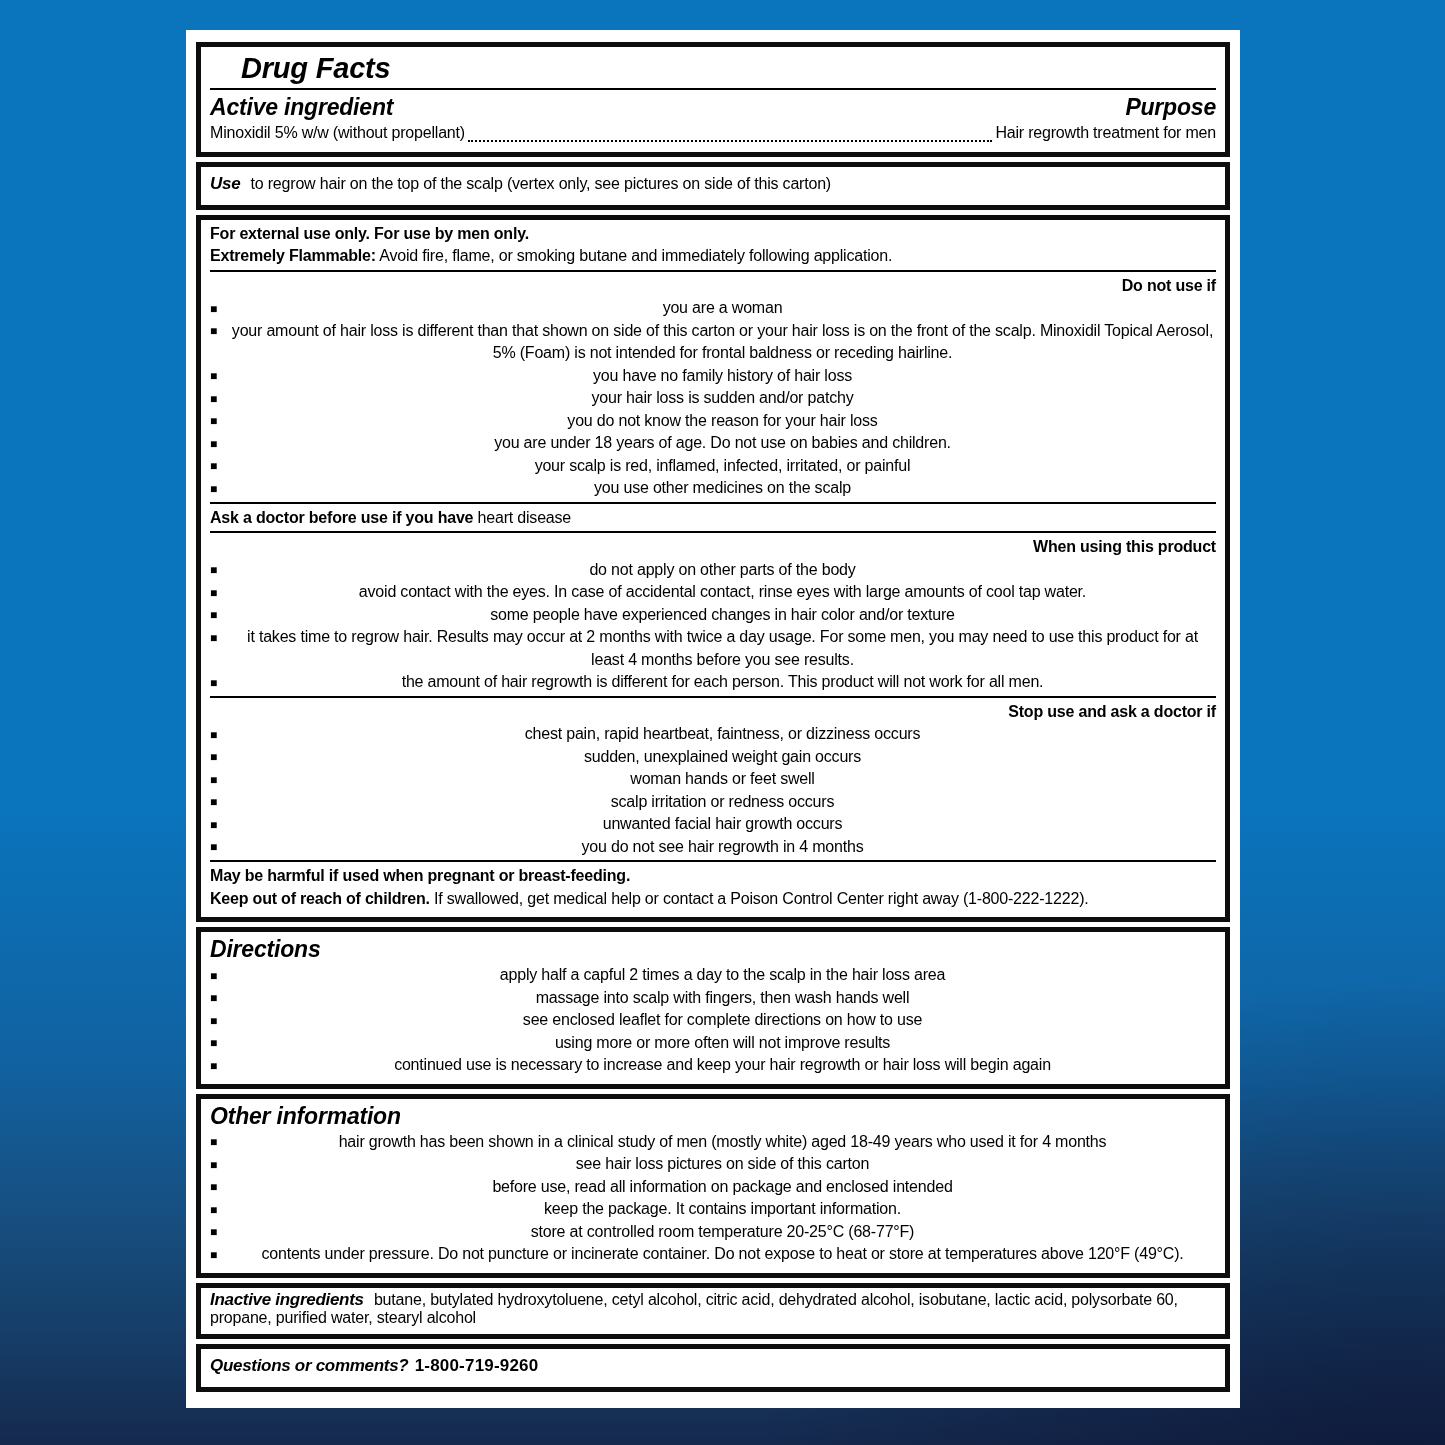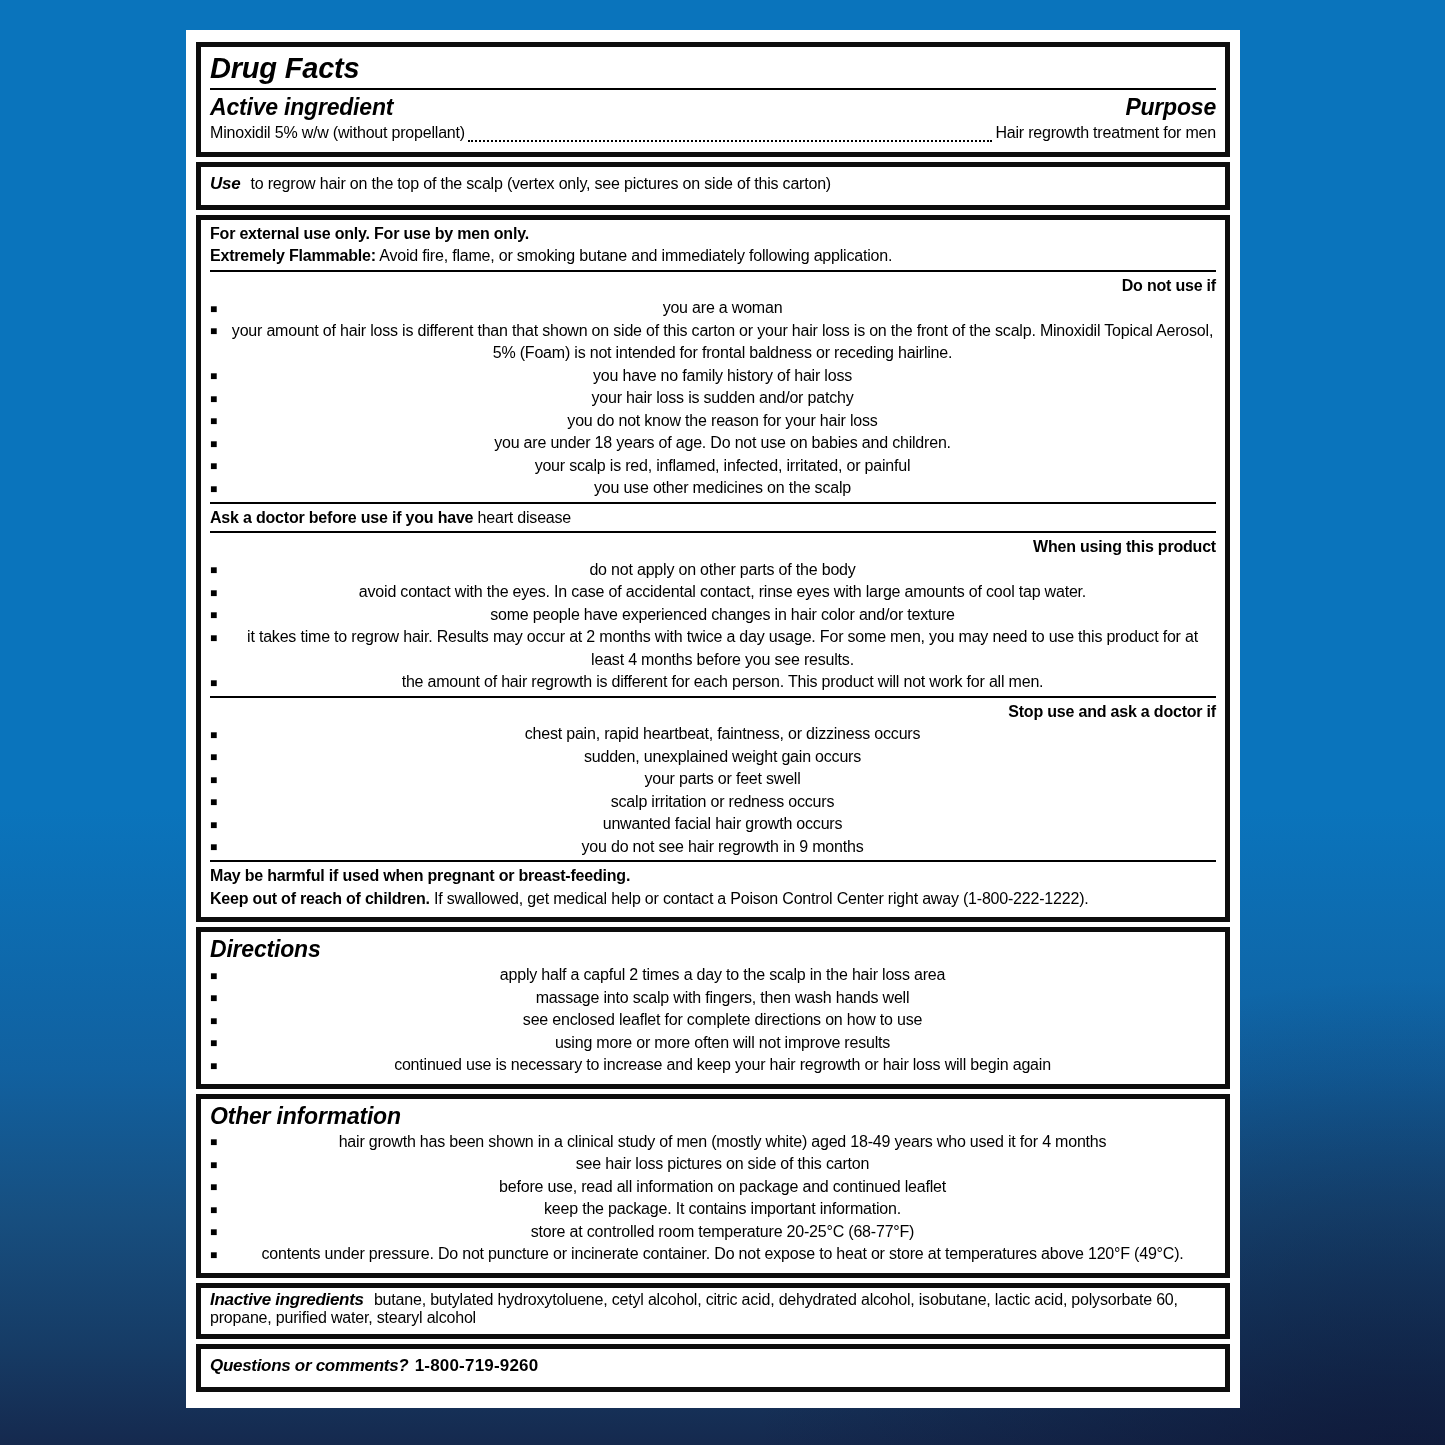--- a/index.html
+++ b/index.html
@@ -19,21 +19,21 @@
     background:var(--label-bg,#ffffff);
     padding:12px 10px 4px;
     letter-spacing:-0.2px;
   }
   .box {
     border:5px solid var(--border,#0d0d0d);
     background:#fff;
     padding:3px 9px 7px;
     margin-bottom:5px;
   }
-  .title { font-size:29px; line-height:36px; font-weight:bold; font-style:italic; }
+  .title { font-size:29px; line-height:36px; font-weight:bold; font-style:italic;margin-left:31px; }
   .rule { border:none; border-top:2px solid #000; margin:2px 0 3px; }
   .head-row { display:flex; justify-content:space-between; align-items:baseline; }
   .h2 { font-size:23px; line-height:29px; font-weight:bold; font-style:italic; }
   p, li { font-size:16px; line-height:22.5px; }
   .b { font-weight:bold; }
   .subhead { font-size:16px; line-height:22.5px; font-weight:bold;text-align:right; }
   .leader-row { display:flex; align-items:baseline; }
   .leader-row .side { white-space:nowrap; }
   .leader { flex:1 1 auto; border-bottom:2px dotted #000; margin:0 3px 3px; align-self:flex-end; min-width:30px; }
   ul.bullets { list-style:none;text-align:center; }
@@ -100,24 +100,24 @@
         <li class="bullet">avoid contact with the eyes. In case of accidental contact, rinse eyes with large amounts of cool tap water.</li>
         <li class="bullet">some people have experienced changes in hair color and/or texture</li>
         <li class="bullet">it takes time to regrow hair. Results may occur at 2 months with twice a day usage. For some men, you may need to use this product for at least 4 months before you see results.</li>
         <li class="bullet">the amount of hair regrowth is different for each person. This product will not work for all men.</li>
       </ul>
     <hr class="rule">
     <div class="subhead">Stop use and ask a doctor if</div>
     <ul class="bullets">
         <li class="bullet">chest pain, rapid heartbeat, faintness, or dizziness occurs</li>
         <li class="bullet">sudden, unexplained weight gain occurs</li>
-        <li class="bullet">your parts or feet swell</li>
+        <li class="bullet">woman hands or feet swell</li>
         <li class="bullet">scalp irritation or redness occurs</li>
         <li class="bullet">unwanted facial hair growth occurs</li>
-        <li class="bullet">you do not see hair regrowth in 9 months</li>
+        <li class="bullet">you do not see hair regrowth in 4 months</li>
       </ul>
     <hr class="rule">
     <p class="b">May be harmful if used when pregnant or breast-feeding.</p>
     <p>
       <span class="b">Keep out of reach of children.</span>
       <span>If swallowed, get medical help or contact a Poison Control Center right away (1-800-222-1222).</span>
     </p>
   </section>
 
   <section class="box">
@@ -129,21 +129,21 @@
         <li class="bullet">using more or more often will not improve results</li>
         <li class="bullet">continued use is necessary to increase and keep your hair regrowth or hair loss will begin again</li>
       </ul>
   </section>
 
   <section class="box">
     <div class="h2">Other information</div>
     <ul class="bullets">
         <li class="bullet">hair growth has been shown in a clinical study of men (mostly white) aged 18-49 years who used it for 4 months</li>
         <li class="bullet">see hair loss pictures on side of this carton</li>
-        <li class="bullet">before use, read all information on package and continued leaflet</li>
+        <li class="bullet">before use, read all information on package and enclosed intended</li>
         <li class="bullet">keep the package. It contains important information.</li>
         <li class="bullet">store at controlled room temperature 20-25°C (68-77°F)</li>
         <li class="bullet">contents under pressure. Do not puncture or incinerate container. Do not expose to heat or store at temperatures above 120°F (49°C).</li>
       </ul>
   </section>
 
   <section class="box">
     <p class="inline-wrap">
       <span class="ih">Inactive ingredients</span>
       <span>butane, butylated hydroxytoluene, cetyl alcohol, citric acid, dehydrated alcohol, isobutane, lactic acid, polysorbate 60, propane, purified water, stearyl alcohol</span>

